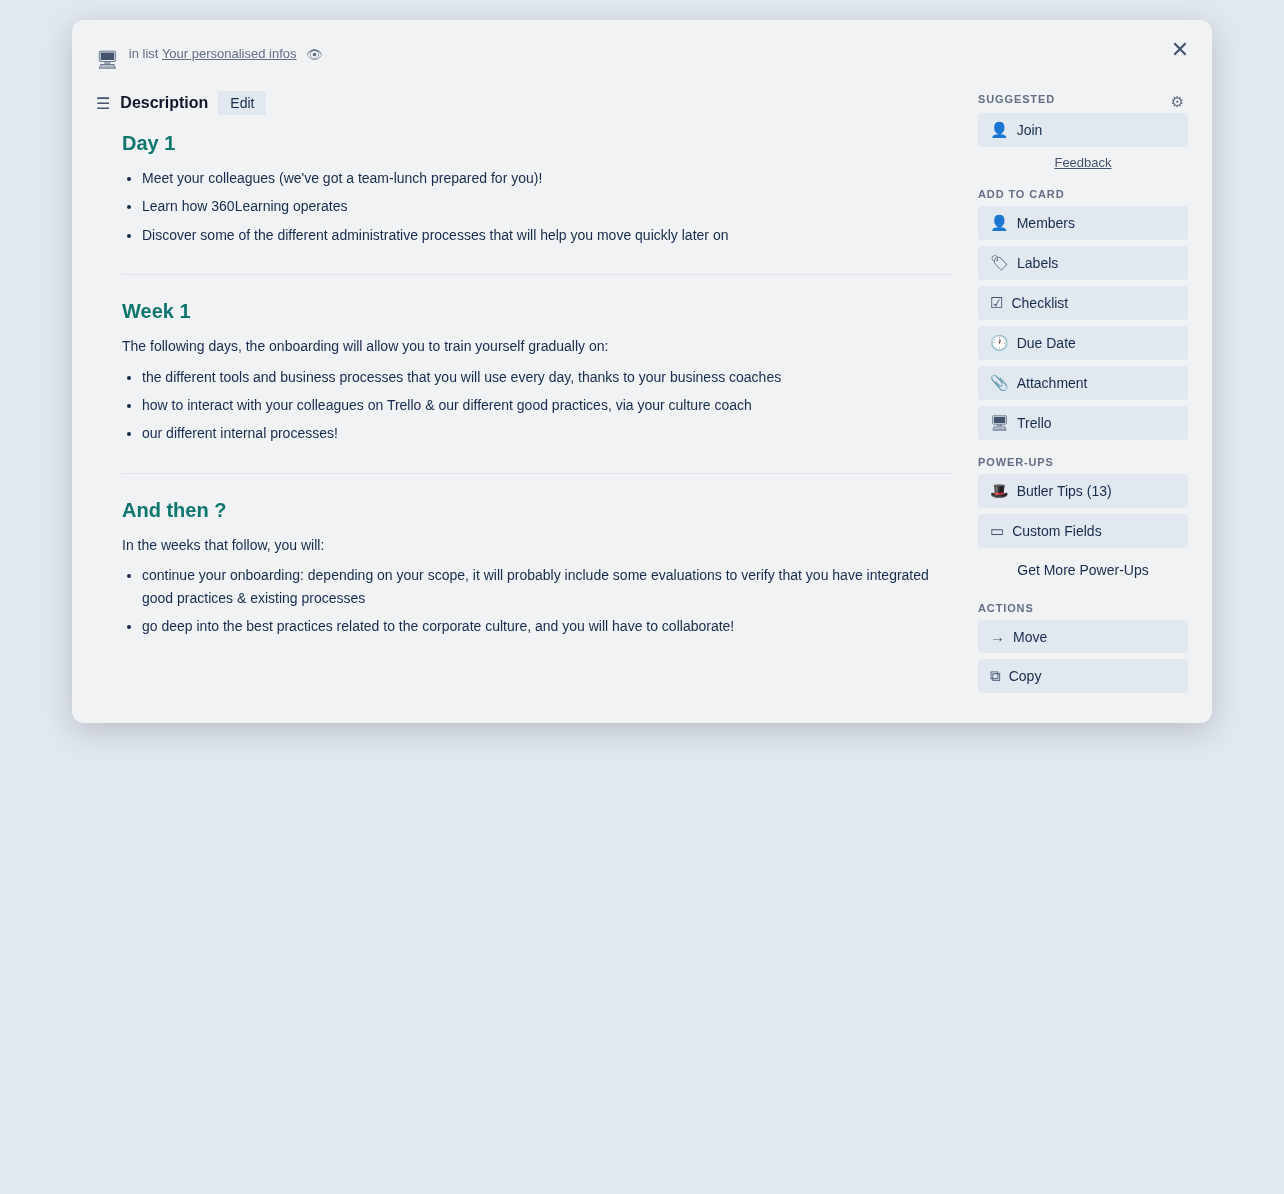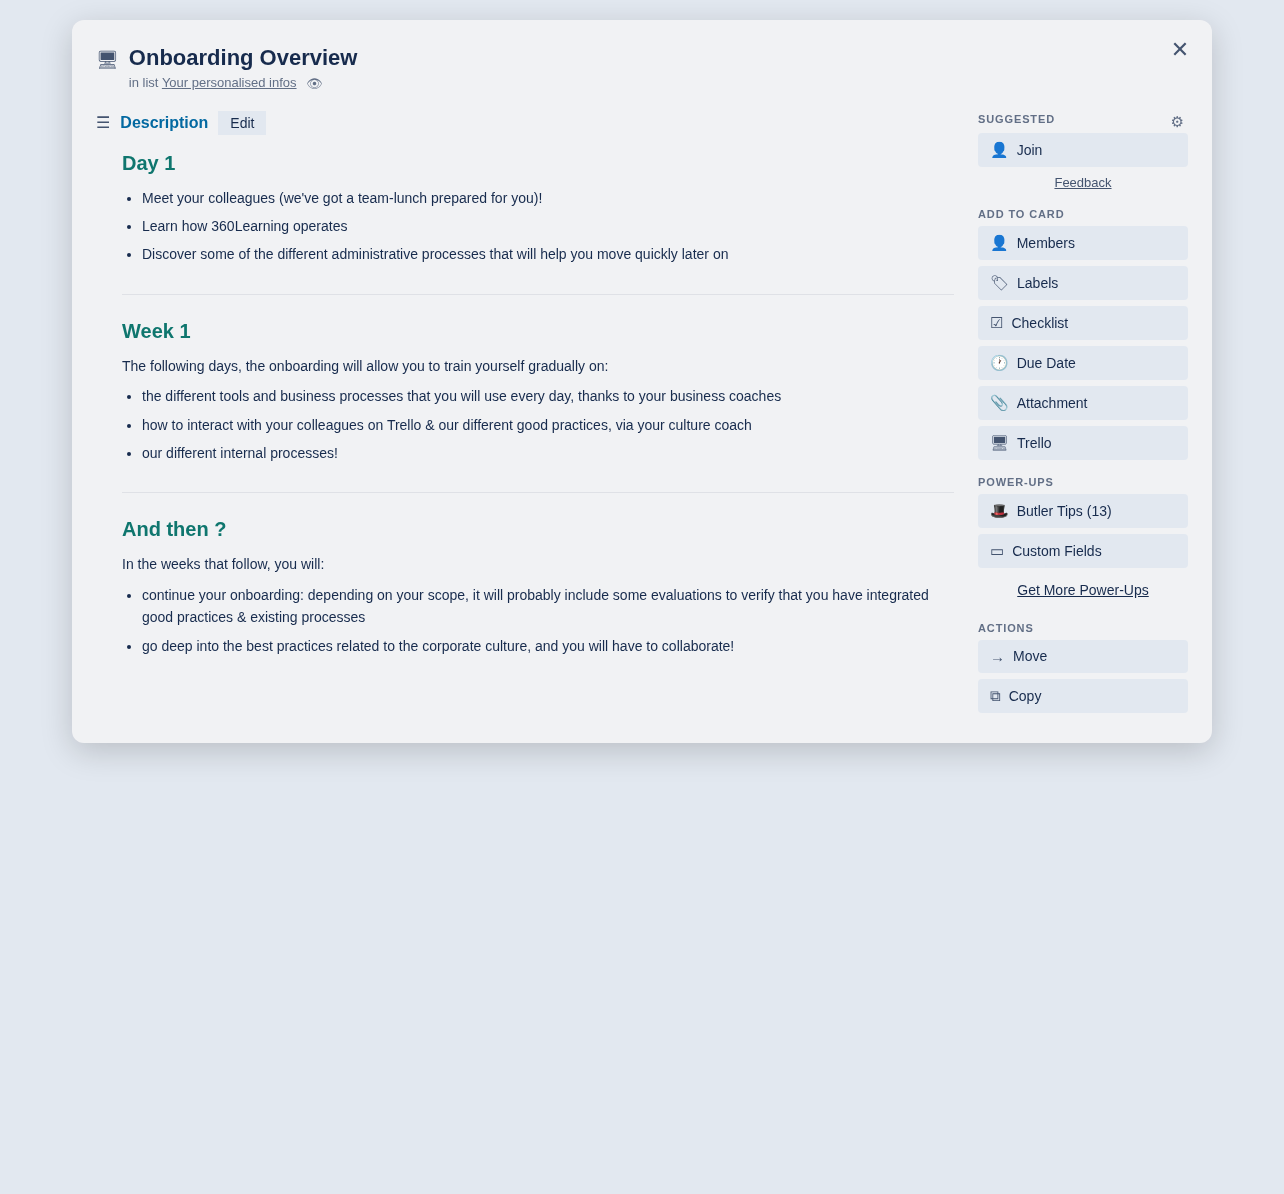--- a/index.html
+++ b/index.html
@@ -88,21 +88,21 @@
       gap: 10px;
       margin-bottom: 12px;
     }
     .section-icon {
       color: #44546f;
       font-size: 16px;
     }
     .section-title {
       font-size: 16px;
       font-weight: 700;
-      color: #0369a1;
+      color: #0f172a;
     }
     .edit-btn {
       background: #e2e8f0;
       border: none;
       border-radius: 0;
       padding: 4px 12px;
       font-size: 14px;
       color: #172b4d;
       cursor: pointer;
       font-weight: 500;
@@ -199,33 +199,31 @@
       border: none;
       width: 100%;
       text-align: center;
       font-size: 14px;
       color: #172b4d;
       cursor: pointer;
       padding: 8px 12px;
       border-radius: 4px;
       font-weight: 500;
       margin-top: 2px;
-      text-decoration: underline;
     }
   </style>
 </head>
 <body>
 
 <div class="modal">
   <button class="modal-close">✕</button>
 
   <div class="modal-header">
     <span class="modal-header-icon">🖥</span>
     <div class="modal-title-block">
-      <span class="modal-title">Onboarding Overview</span>
       <span class="modal-subtitle">
         <span>in list</span>
         <a href="#">Your personalised infos</a>
         <span class="eye-icon">👁</span>
       </span>
     </div>
   </div>
 
   <div class="modal-body">
 

